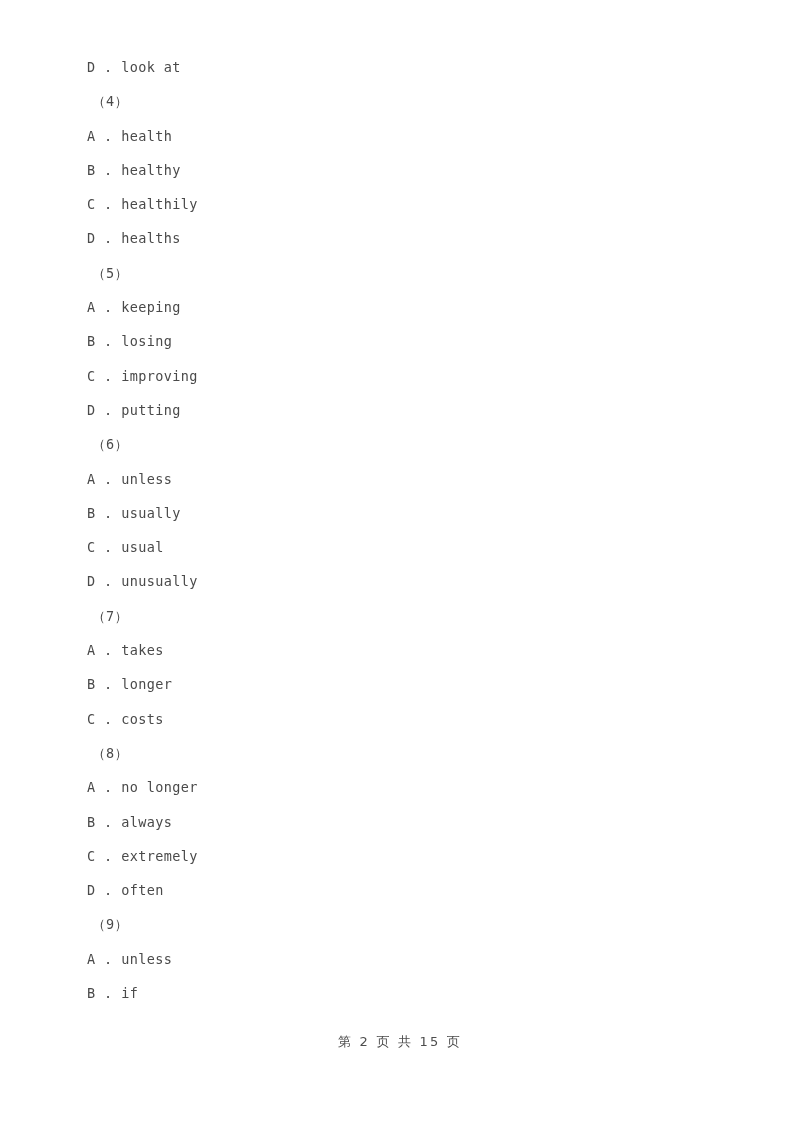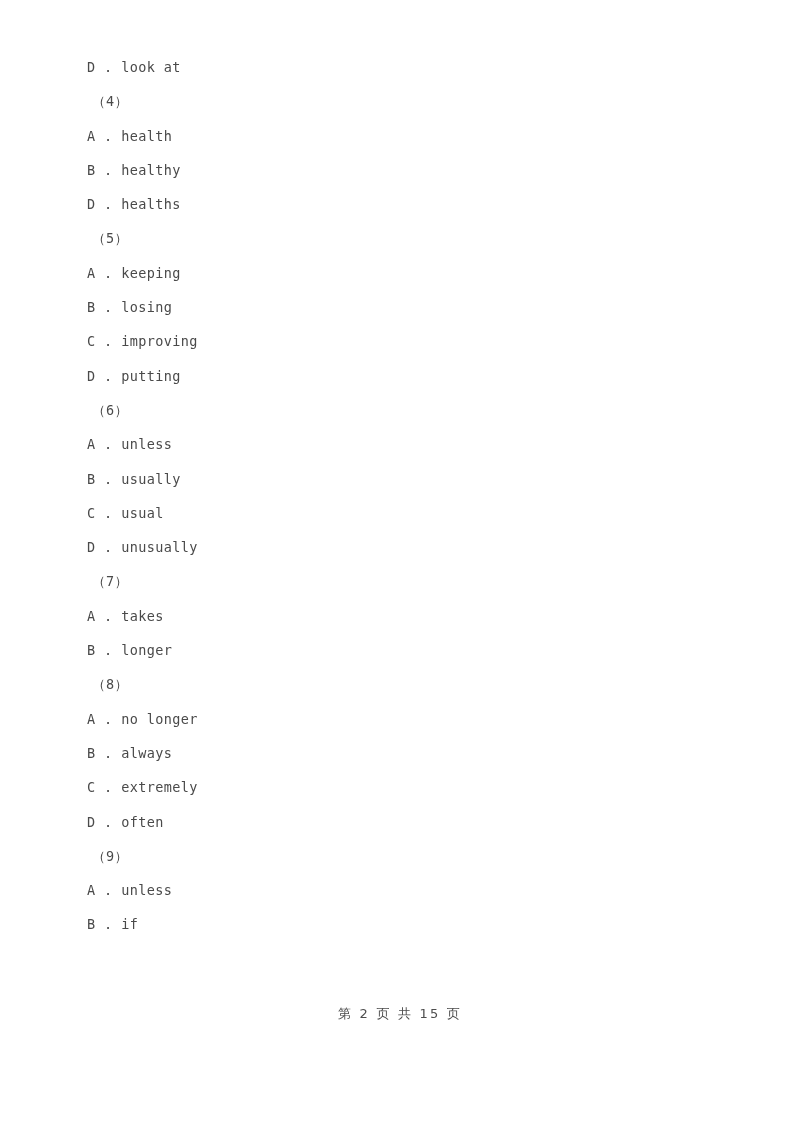--- a/index.html
+++ b/index.html
@@ -61,54 +61,56 @@
   
   .qnum {
     margin-left: 5px;
     color: #4a4a4a;
   }
 
   
   #footer {
     position: absolute;
     left: 0;
-    top: 1005px;
+    top: 1033px;
     width: 800px;
     text-align: center;
     font-family: "DejaVu Sans", "Liberation Sans", sans-serif;
     font-size: 13px;
     color: #4d4d4d;
     letter-spacing: 2.2px;
     white-space: pre;
   }
 </style>
 </head>
 <body>
 
 <div id="page">
 
   <div id="content">
       <div class="line choice"><span class="opt-letter">D</span><span class="opt-sep"> . </span><span class="opt-text">look at</span></div>
       <div class="line qnum">（4）</div>
       <div class="line choice"><span class="opt-letter">A</span><span class="opt-sep"> . </span><span class="opt-text">health</span></div>
       <div class="line choice"><span class="opt-letter">B</span><span class="opt-sep"> . </span><span class="opt-text">healthy</span></div>
+      <div class="line choice"><span class="opt-letter">C</span><span class="opt-sep"> . </span><span class="opt-text">healthily</span></div>
       <div class="line choice"><span class="opt-letter">D</span><span class="opt-sep"> . </span><span class="opt-text">healths</span></div>
       <div class="line qnum">（5）</div>
       <div class="line choice"><span class="opt-letter">A</span><span class="opt-sep"> . </span><span class="opt-text">keeping</span></div>
       <div class="line choice"><span class="opt-letter">B</span><span class="opt-sep"> . </span><span class="opt-text">losing</span></div>
       <div class="line choice"><span class="opt-letter">C</span><span class="opt-sep"> . </span><span class="opt-text">improving</span></div>
       <div class="line choice"><span class="opt-letter">D</span><span class="opt-sep"> . </span><span class="opt-text">putting</span></div>
       <div class="line qnum">（6）</div>
       <div class="line choice"><span class="opt-letter">A</span><span class="opt-sep"> . </span><span class="opt-text">unless</span></div>
       <div class="line choice"><span class="opt-letter">B</span><span class="opt-sep"> . </span><span class="opt-text">usually</span></div>
       <div class="line choice"><span class="opt-letter">C</span><span class="opt-sep"> . </span><span class="opt-text">usual</span></div>
       <div class="line choice"><span class="opt-letter">D</span><span class="opt-sep"> . </span><span class="opt-text">unusually</span></div>
       <div class="line qnum">（7）</div>
       <div class="line choice"><span class="opt-letter">A</span><span class="opt-sep"> . </span><span class="opt-text">takes</span></div>
       <div class="line choice"><span class="opt-letter">B</span><span class="opt-sep"> . </span><span class="opt-text">longer</span></div>
+      <div class="line choice"><span class="opt-letter">C</span><span class="opt-sep"> . </span><span class="opt-text">costs</span></div>
       <div class="line qnum">（8）</div>
       <div class="line choice"><span class="opt-letter">A</span><span class="opt-sep"> . </span><span class="opt-text">no longer</span></div>
       <div class="line choice"><span class="opt-letter">B</span><span class="opt-sep"> . </span><span class="opt-text">always</span></div>
       <div class="line choice"><span class="opt-letter">C</span><span class="opt-sep"> . </span><span class="opt-text">extremely</span></div>
       <div class="line choice"><span class="opt-letter">D</span><span class="opt-sep"> . </span><span class="opt-text">often</span></div>
       <div class="line qnum">（9）</div>
       <div class="line choice"><span class="opt-letter">A</span><span class="opt-sep"> . </span><span class="opt-text">unless</span></div>
       <div class="line choice"><span class="opt-letter">B</span><span class="opt-sep"> . </span><span class="opt-text">if</span></div>
     </div>
 

